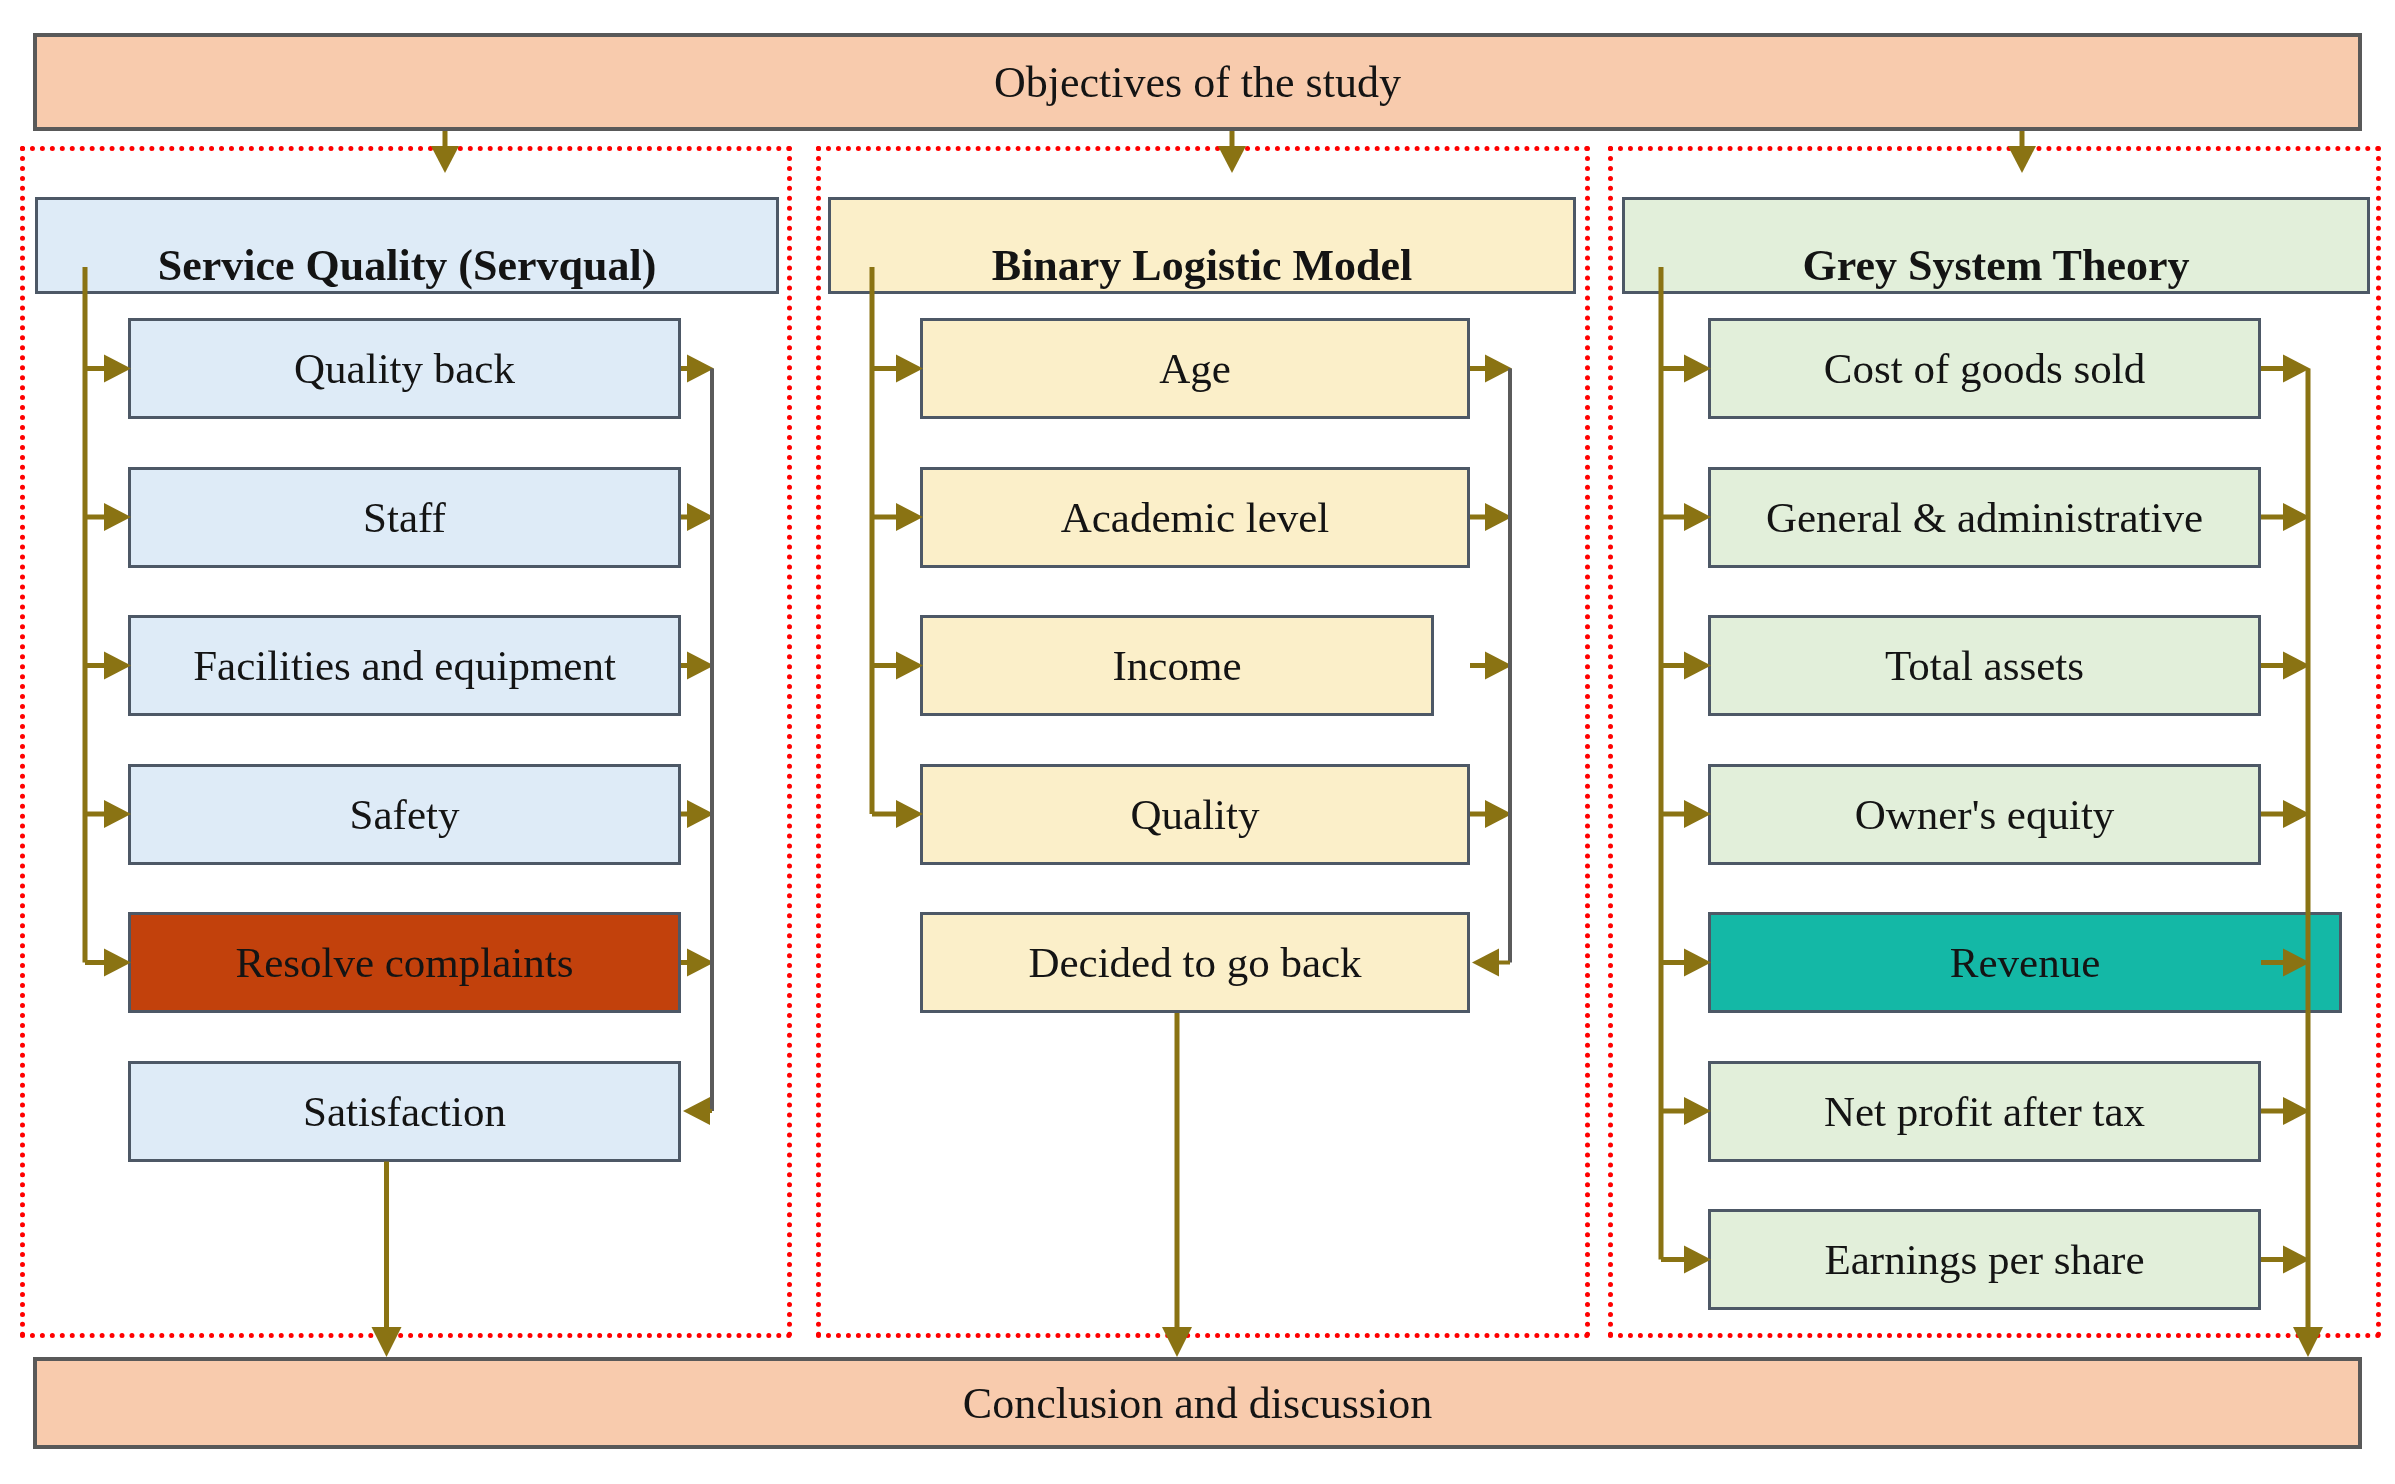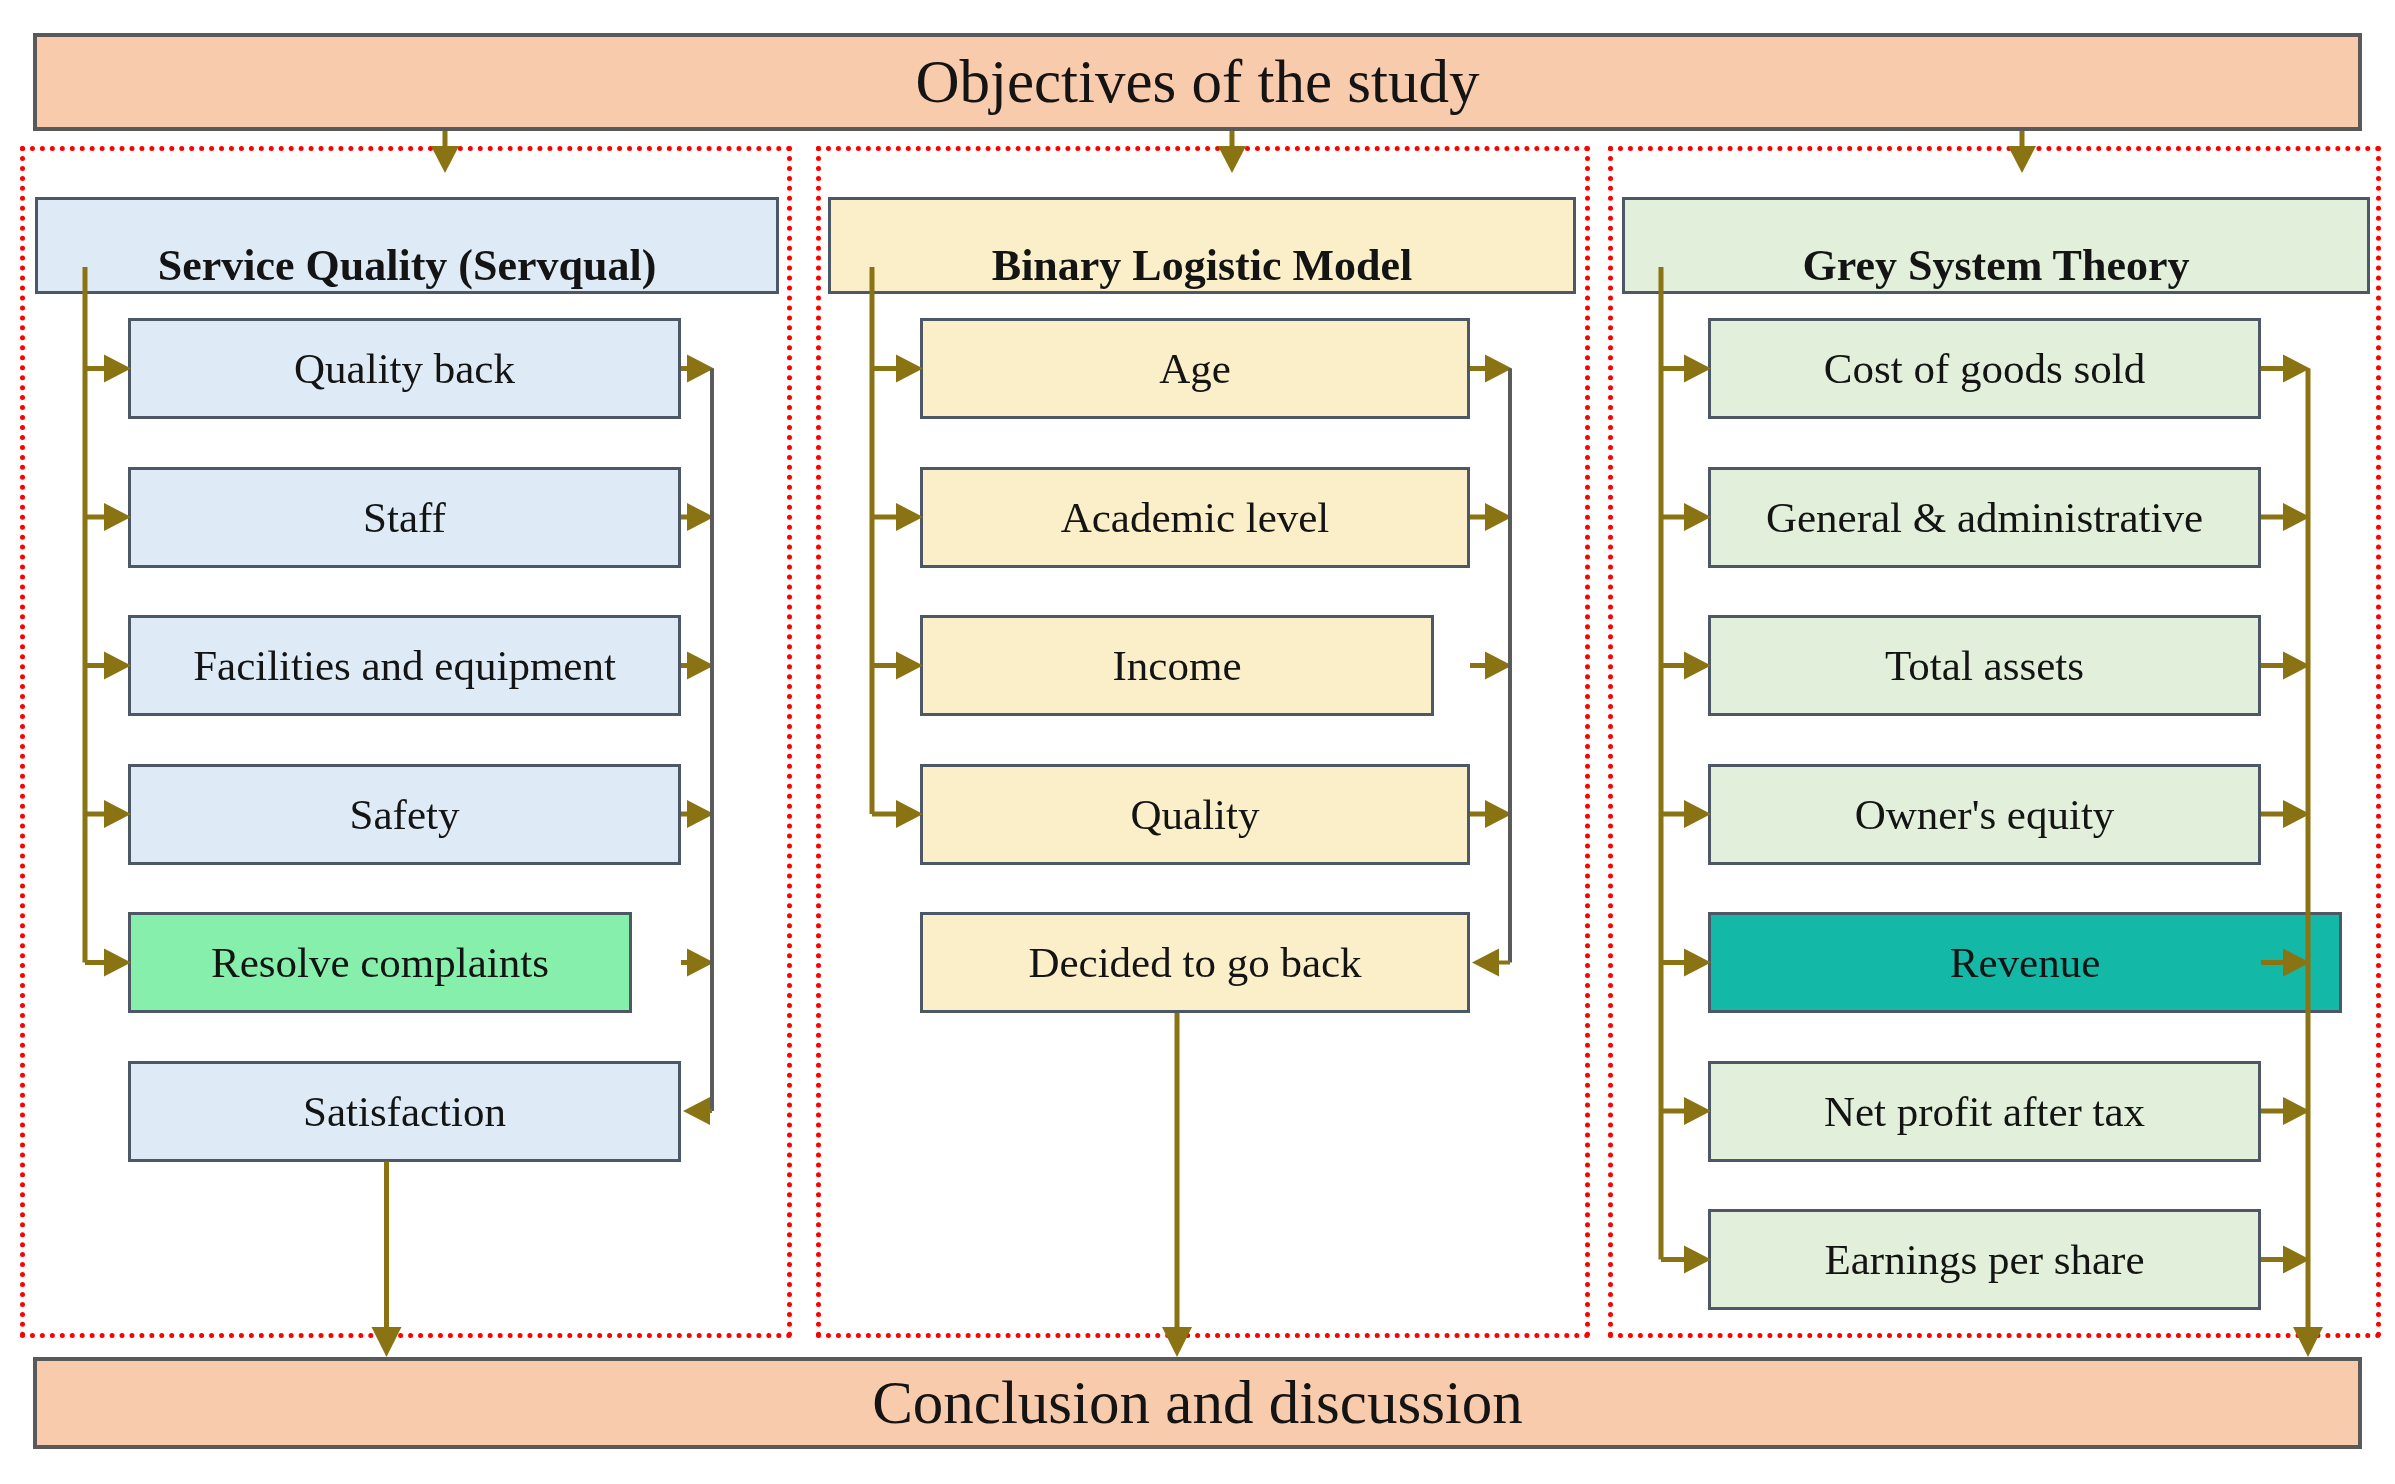--- a/index.html
+++ b/index.html
@@ -4,21 +4,21 @@
 <style>
   html,body{margin:0;padding:0;background:#ffffff;}
   .stage{
     position:relative;width:2395px;height:1484px;background:#ffffff;overflow:hidden;
     font-family:"Liberation Serif","DejaVu Serif",serif;color:var(--text,#141414);
   }
   .bar{
     position:absolute;left:33px;width:2329px;
     background:var(--bar-fill,#F8CBAD);border:4px solid var(--bar-border,#595959);
     display:flex;align-items:center;justify-content:center;
-    font-size:61px;box-sizing:border-box;
+    font-size:44px;box-sizing:border-box;
   }
   .bar.top{top:33px;height:98px;}
   .bar.bottom{top:1357px;height:92px;}
   .dotted-col{
     position:absolute;top:146px;height:1192px;box-sizing:border-box;
     border:5px dotted var(--red,#FF0000);background:transparent;
   }
   .hdr-box{
     position:absolute;top:170px;height:97px;box-sizing:border-box;
     border:3px solid var(--box-border,#4D5866);
@@ -53,21 +53,21 @@
       </div>
       <div class="item-box" style="left: 128px; width: 553px; top: 466.5px; background: rgb(222, 235, 247);">
         <span class="item-label">Staff</span>
       </div>
       <div class="item-box" style="left: 128px; width: 553px; top: 615px; background: rgb(222, 235, 247);">
         <span class="item-label">Facilities and equipment</span>
       </div>
       <div class="item-box" style="left: 128px; width: 553px; top: 763.5px; background: rgb(222, 235, 247);">
         <span class="item-label">Safety</span>
       </div>
-      <div class="item-box" style="left: 128px; width: 504px; top: 912px; background: #86efac;">
+      <div class="item-box" style="left: 128px; width: 553px; top: 912px; background: #c2410c;">
         <span class="item-label">Resolve complaints</span>
       </div>
       <div class="item-box" style="left: 128px; width: 553px; top: 1060.5px; background: rgb(222, 235, 247);">
         <span class="item-label">Satisfaction</span>
       </div>
       <div class="dotted-col" style="left: 816px; width: 774px;"></div>
       <div class="hdr-box" style="left: 828px; width: 748px; background: rgb(251, 239, 201);">
         <span class="hdr-label">Binary Logistic Model</span>
       </div>
       <div class="item-box" style="left: 920px; width: 550px; top: 318px; background: rgb(251, 239, 201);">

